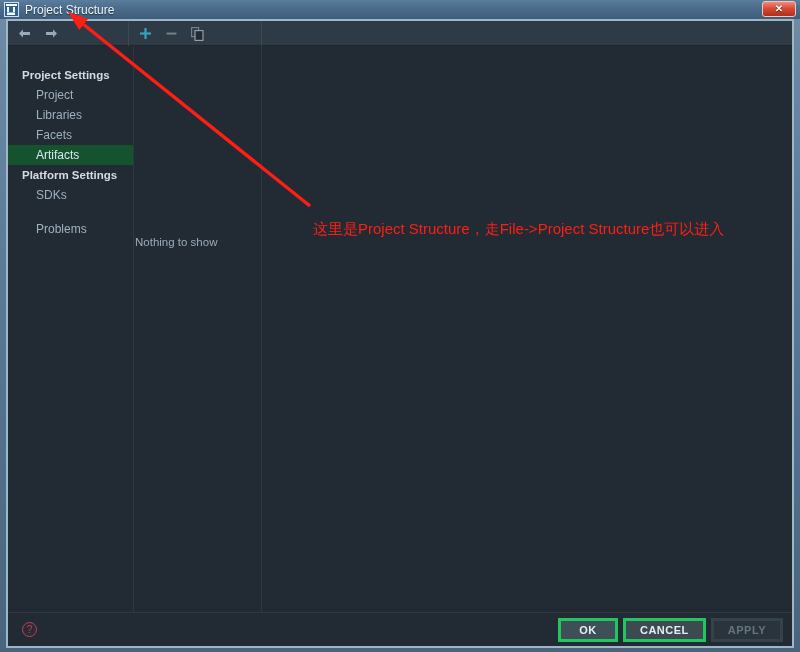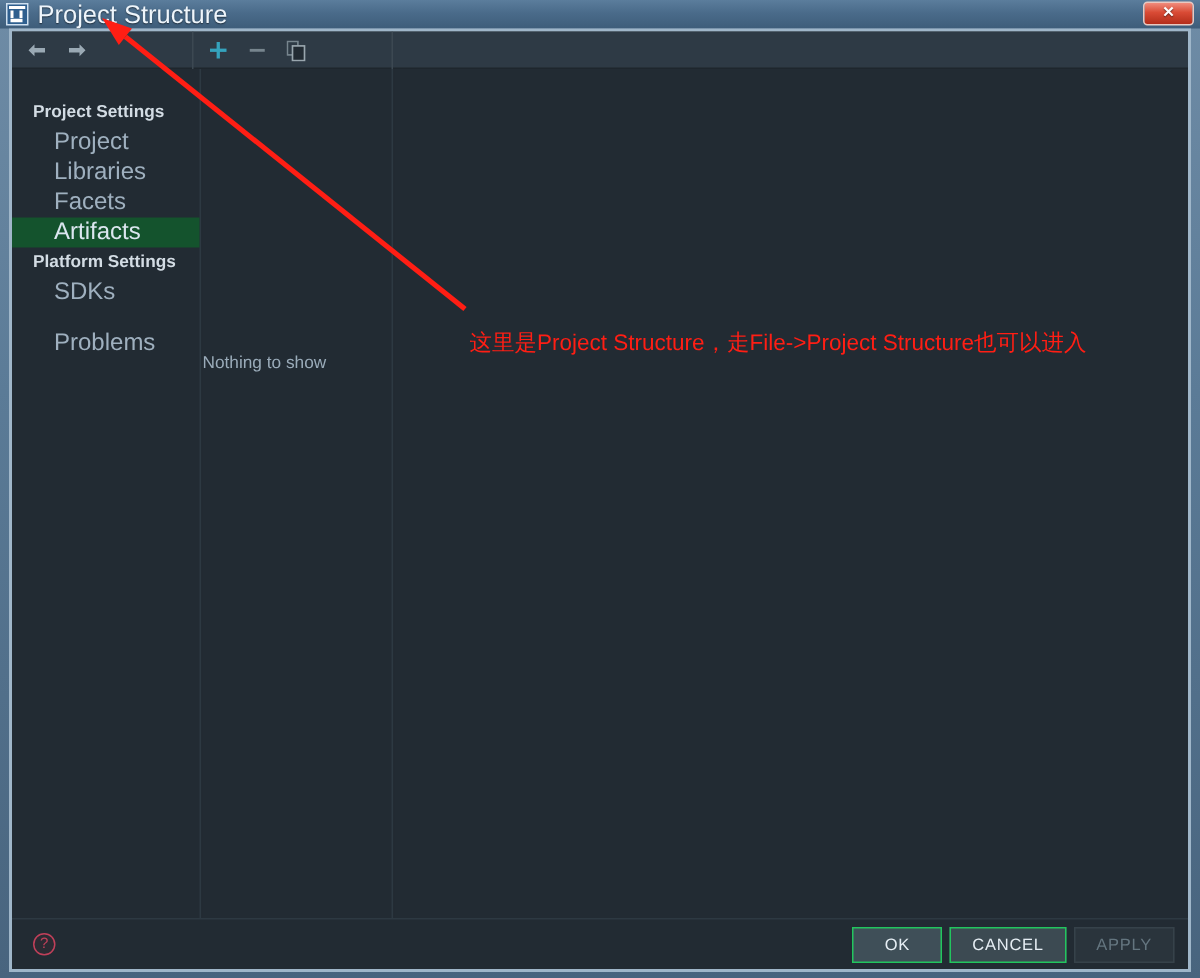--- a/index.html
+++ b/index.html
@@ -35,21 +35,21 @@
     width: 15px; height: 15px;
     background: #2e5f8f;
     border: 1px solid #cfe0ef;
     display: flex; align-items: center; justify-content: center;
     margin-right: 6px;
     flex: 0 0 auto;
   }
   #app-icon svg { display: block; }
   #title-text {
     color: #eef5fb;
-    font-size: 17px;
+    font-size: 12px;
     font-family: "Liberation Sans", sans-serif;
     text-shadow: 0 1px 1px rgba(0,0,0,.55);
     white-space: nowrap;
   }
   #close-button {
     position: absolute;
     right: 4px; top: 1px;
     width: 34px; height: 16px;
     border-radius: 3px;
     background: linear-gradient(180deg,#f08b7c 0%,#d94b35 45%,#b32d1a 100%);
@@ -126,21 +126,21 @@
   .side-head {
     color: #d3dce4;
     font-size: 11.5px;
     font-weight: bold;
     padding: 3px 0 3px 14px;
     line-height: 14px;
     white-space: nowrap;
   }
   .side-item {
     color: #9fb0bf;
-    font-size: 16px;
+    font-size: 12px;
     padding: 3px 0 3px 28px;
     line-height: 14px;
     white-space: nowrap;
     cursor: pointer;
   }
   .side-item.selected {
     background: #14532d;
     color: #dbe6ef;
   }
   .side-gap { height: 14px; }
@@ -215,24 +215,24 @@
     position: absolute;
     right: 9px; top: 5px;
     display: flex;
     gap: 5px;
   }
   .dlg-btn {
     min-width: 60px;
     height: 24px;
     padding: 0 14px;
     background: #3c4a52;
-    border: 1px solid #22c55e;
+    border: 3px solid #22c55e;
     color: #e6eef4;
     font-size: 11px;
-    font-weight: normal;
+    font-weight: bold;
     letter-spacing: .5px;
     font-family: "Liberation Sans", sans-serif;
     display: flex; align-items: center; justify-content: center;
     cursor: pointer;
   }
   .dlg-btn.primary { background: #3f4f58; }
   .dlg-btn.disabled {
     background: #2a343c;
     border-color: #36424a;
     color: #64757f;

